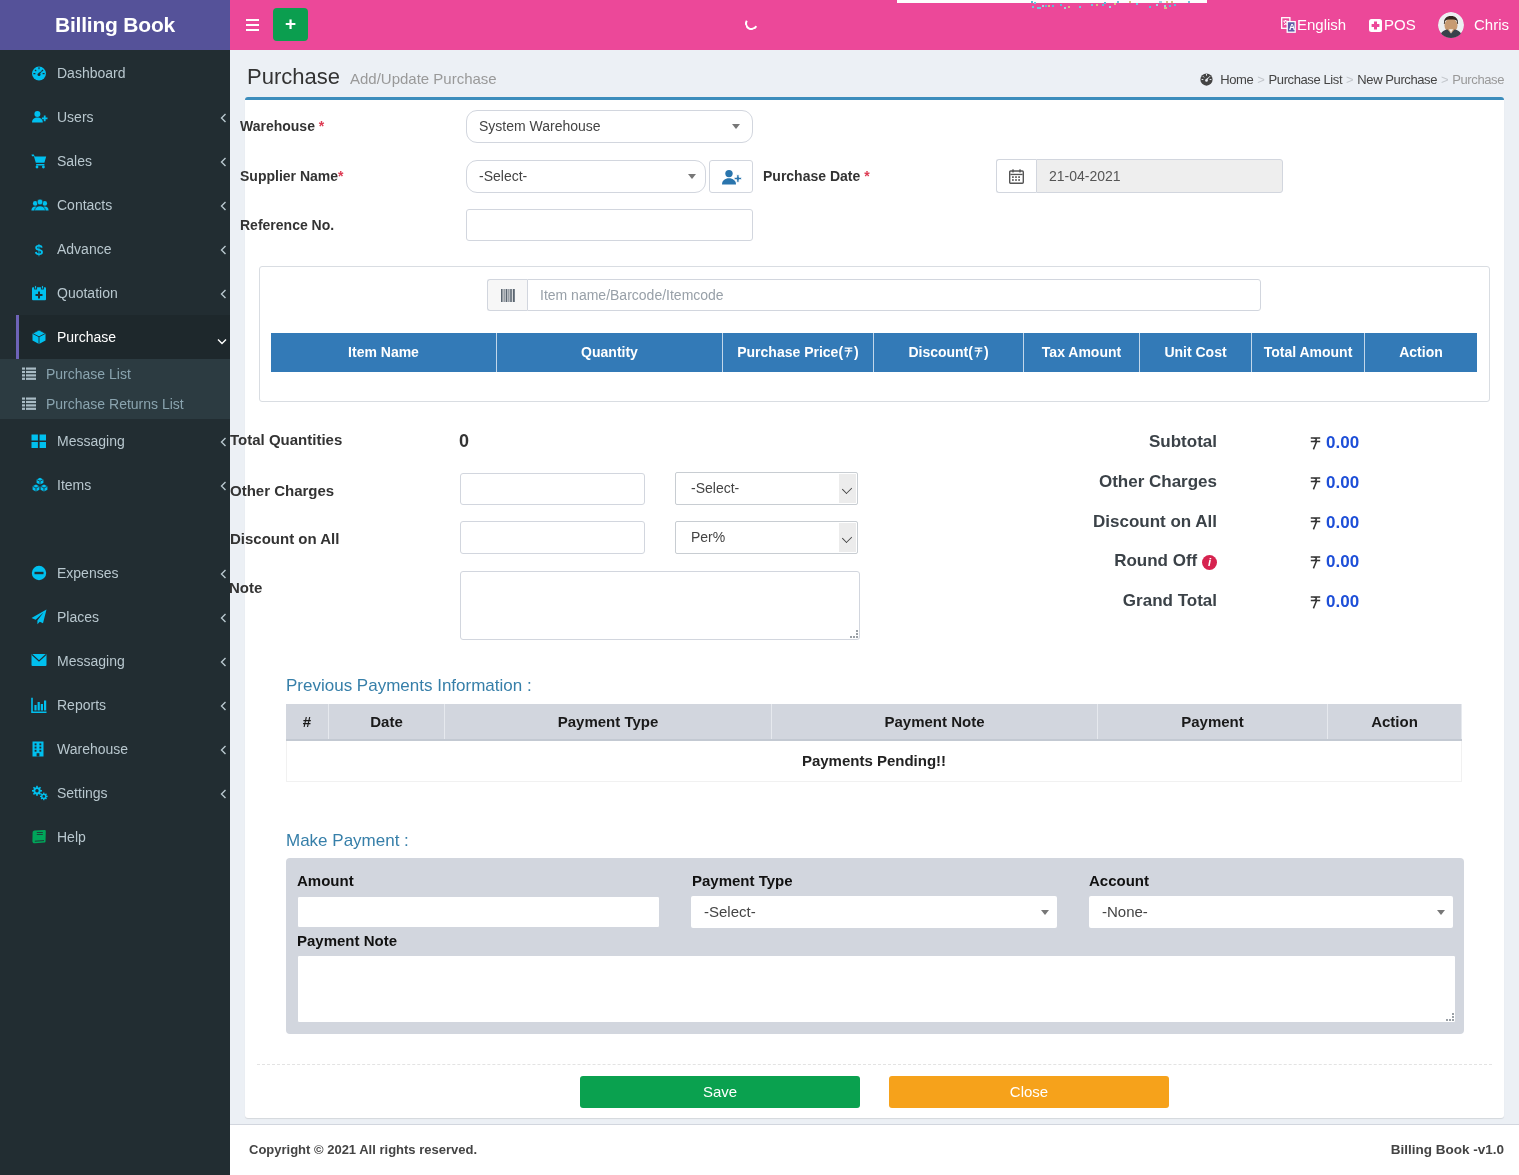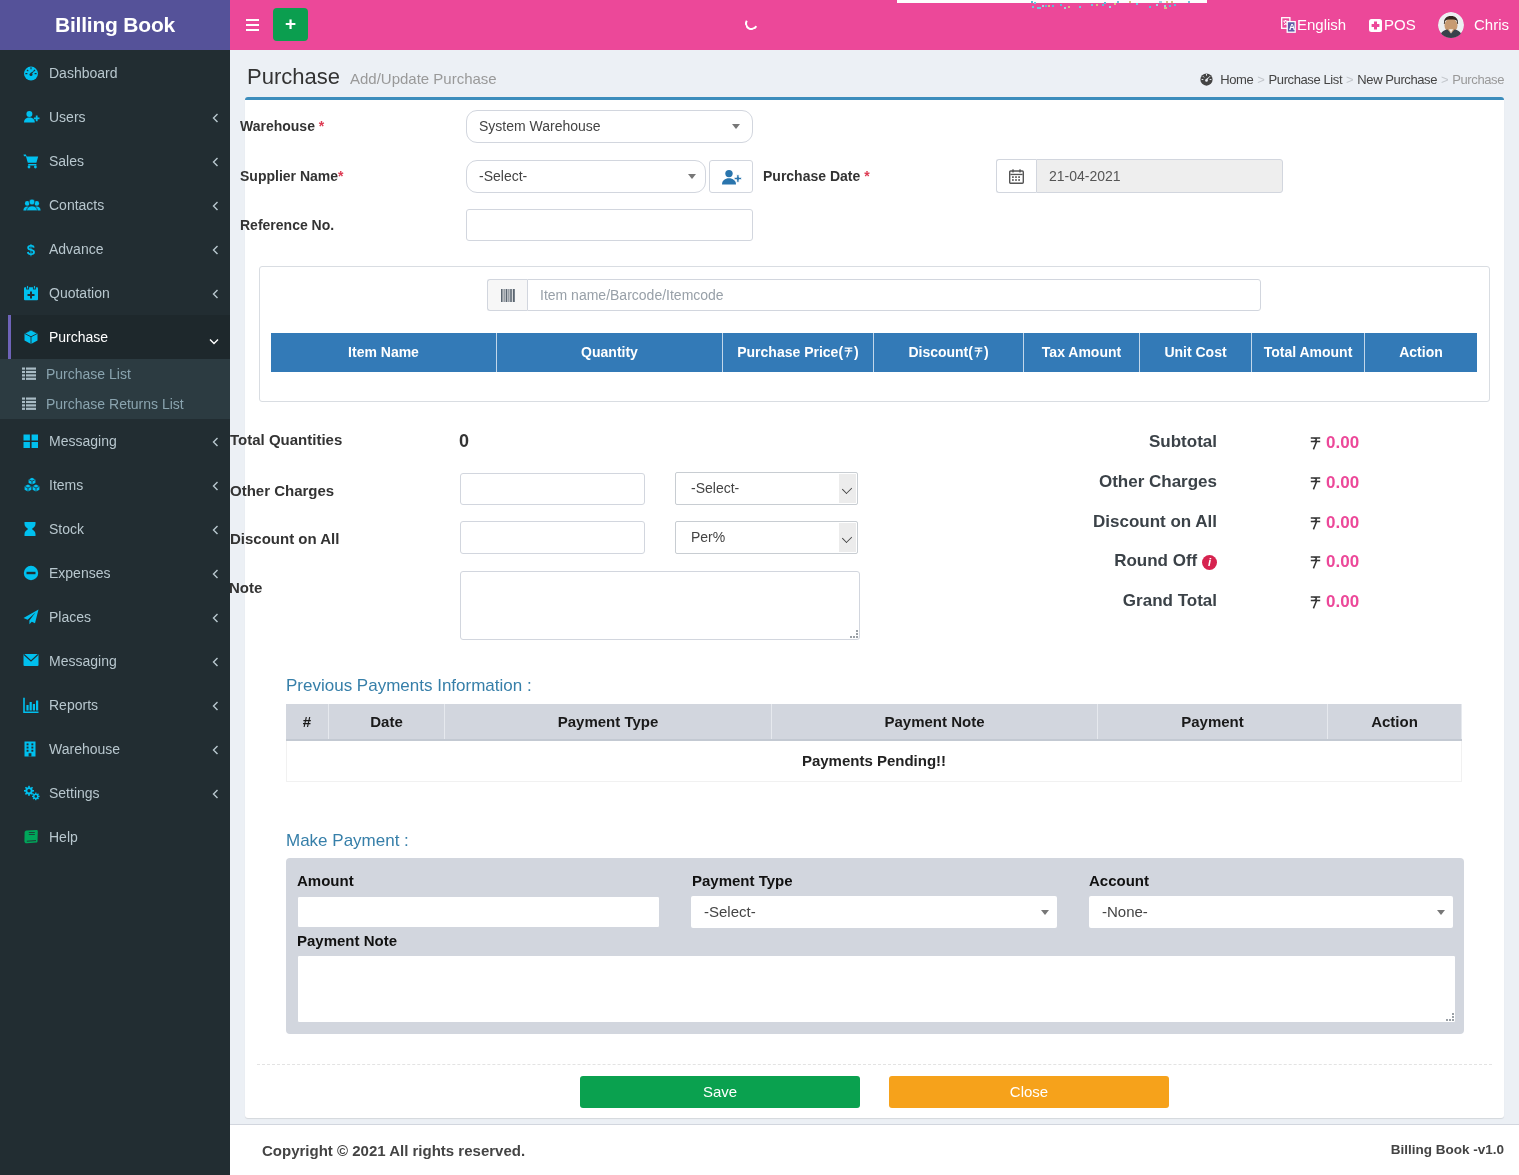--- a/index.html
+++ b/index.html
@@ -10,21 +10,21 @@
 #hdr { position:absolute; left:0; top:0; width:1519px; height:50px; background:#ec4899; }
 #logo { position:absolute; left:0; top:0; width:230px; height:50px; background:#555299; color:#fff; font-weight:bold; font-size:21px; letter-spacing:-0.2px; text-align:center; line-height:50px; }
 #burger { position:absolute; left:246px; top:19px; width:13px; }
 #burger div { height:2.2px; background:#fff; margin-bottom:2.8px; }
 #plusbtn { position:absolute; left:273px; top:8px; width:35px; height:33px; background:#0b9e4f; border-radius:4px; color:#fff; font-size:19px; font-weight:bold; text-align:center; line-height:31px; }
 #spinner { position:absolute; left:745px; top:17px; width:13px; height:13px; border:2px solid #fff; border-top-color:transparent; border-right-color:transparent; border-radius:50%; transform:rotate(-15deg); }
 #whitebar { position:absolute; left:897px; top:0; width:310px; height:3px; background:#fdfdfd; }
 .navtxt { position:absolute; top:0; height:50px; line-height:50px; color:#fff; font-size:15px; }
 
 #sidebar { position:absolute; left:0; top:50px; width:230px; height:1125px; background:#222d32; }
-.mi { position:absolute; left:8px; width:230px; height:44px; }
+.mi { position:absolute; left:16px; width:230px; height:44px; }
 .mi .ic { position:absolute; left:15px; top:14px; width:16px; height:16px; }
 .mi .tx { position:absolute; left:41px; top:0; height:44px; line-height:44px; color:#b8c7ce; font-size:14px; }
 .mi .ch { position:absolute; right:18px; top:16px; }
 .mi.active { background:#1e282c; border-left:3px solid #6e63b8; }
 .mi.active .ic { left:12px; }
 .mi.active .tx { left:38px; color:#fff; }
 #submenu { position:absolute; left:0; width:230px; height:60px; background:#2c3b41; }
 .smi { position:absolute; left:0; width:230px; height:30px; }
 .smi .ic { position:absolute; left:22px; top:8px; width:14px; height:14px; }
 .smi .tx { position:absolute; left:46px; height:30px; line-height:30px; color:#8aa4af; font-size:14px; }
@@ -45,33 +45,33 @@
 .caret { position:absolute; width:0; height:0; border-left:4px solid transparent; border-right:4px solid transparent; border-top:5px solid #777; }
 .nsel { position:absolute; background:#fff; border:1px solid #c8cdd2; border-radius:2px; color:#444; font-size:14px; }
 .nsel .t { position:absolute; left:15px; top:0; line-height:31px; }
 .nsel .ar { position:absolute; right:1px; top:1px; bottom:1px; width:17px; background:#ececec; }
 .nsel .ar:after { content:""; position:absolute; left:4px; top:11px; width:7px; height:7px; border-left:1.6px solid #444; border-bottom:1.6px solid #444; transform:rotate(-45deg) scale(1,.8); }
 .ta { position:absolute; background:#fff; border:1px solid #d2d6de; border-radius:3px; }
 .grip { position:absolute; width:8px; height:8px; }
 .grip:after { content:""; position:absolute; right:0; bottom:0; width:2px; height:2px; background:#9aa0a6;
   box-shadow:-3px 0 #9aa0a6, 0 -3px #9aa0a6, -3px -3px rgba(154,160,166,.0), -6px 0 #9aa0a6, 0 -6px #9aa0a6; }
 .totlbl { position:absolute; font-weight:bold; color:#3b4248; font-size:17px; text-align:right; width:200px; }
-.totval { position:absolute; color:#ec4899; font-size:17px; font-weight:bold; }
+.totval { position:absolute; color:#1d4ed8; font-size:17px; font-weight:bold; }
 .bluehead { position:absolute; color:#367fa9; font-size:17px; }
 
 #ptable { position:absolute; left:41px; top:604px; width:1176px; }
 #ptable .hrow { display:flex; background:#d2d6de; height:37px; border-bottom:2px solid #c3c9d2; }
 #ptable .hrow div { border-right:1px solid #e6e9ee; font-weight:bold; font-size:15px; color:#1a1a1a; text-align:center; line-height:36px; }
 #ptable .brow { height:41px; background:#fff; border:1px solid #f1f1f1; border-top:none; text-align:center; font-weight:bold; font-size:15px; color:#222; line-height:40px; }
 
 #mkpanel { position:absolute; left:41px; top:758px; width:1178px; height:176px; background:#d2d6de; border-radius:4px; }
 #mkpanel .plbl { position:absolute; font-weight:bold; font-size:15px; color:#111; }
 .btn { position:absolute; width:280px; height:32px; border-radius:3px; color:#fff; font-size:15px; text-align:center; line-height:32px; }
 #footer { position:absolute; left:230px; top:1124px; width:1289px; height:51px; background:#fff; border-top:1px solid #d2d6de; }
-#footer .l { position:absolute; left:32px; top:17px; font-weight:bold; color:#444; font-size:15px; }
+#footer .l { position:absolute; left:19px; top:17px; font-weight:bold; color:#444; font-size:13px; }
 #footer .r { position:absolute; right:15px; top:17px; font-weight:bold; color:#444; font-size:13.5px; }
 #ithead div { box-sizing:border-box; border-right:1px solid rgba(255,255,255,.7); }
 #ithead div:last-child { border-right:none; }
 </style>
 </head>
 <body>
 <div id="hdr">
   <div id="logo">Billing Book</div>
   <div id="burger">
       <div></div>
@@ -242,29 +242,20 @@
             <path d="M1.6 9.3 L5.0 11.0 L8.4 9.3 M5.0 11.0 V14.4" stroke="#222d32" stroke-width="0.8" fill="none"></path>
             <path d="M13.0 7.6 L16.4 9.3 L16.4 12.7 L13.0 14.4 L9.6 12.7 L9.6 9.3 Z" fill="#00c0ef"></path>
             <path d="M9.6 9.3 L13.0 11.0 L16.4 9.3 M13.0 11.0 V14.4" stroke="#222d32" stroke-width="0.8" fill="none"></path>
           </g>
         </svg></span>
       <span class="tx">Items</span>
       <span class="ch"><svg width="9" height="12" viewBox="0 0 9 12">
           <polyline points="6.5,2 2.5,6 6.5,10" fill="none" stroke="#b8c7ce" stroke-width="1.4"></polyline>
         </svg></span>
     </div>
-<div class="mi" style="top:457px">
-      <span class="ic"><svg width="14" height="16" viewBox="0 0 14 16">
-          <path d="M1.5 1 h11 v2 c0 2.5-2.2 3.8-3.6 5 c1.4 1.2 3.6 2.5 3.6 5 v2 h-11 v-2 c0-2.5 2.2-3.8 3.6-5 c-1.4-1.2-3.6-2.5-3.6-5 z" fill="#00c0ef"></path>
-        </svg></span>
-      <span class="tx">Stock</span>
-      <span class="ch"><svg width="9" height="12" viewBox="0 0 9 12">
-          <polyline points="6.5,2 2.5,6 6.5,10" fill="none" stroke="#b8c7ce" stroke-width="1.4"></polyline>
-        </svg></span>
-    </div>
 <div class="mi" style="top:501px">
       <span class="ic"><svg width="16" height="16" viewBox="0 0 16 16">
           <circle cx="8" cy="8" r="7.2" fill="#00c0ef"></circle>
           <rect x="3.5" y="6.8" width="9" height="2.4" fill="#222d32"></rect>
         </svg></span>
       <span class="tx">Expenses</span>
       <span class="ch"><svg width="9" height="12" viewBox="0 0 9 12">
           <polyline points="6.5,2 2.5,6 6.5,10" fill="none" stroke="#b8c7ce" stroke-width="1.4"></polyline>
         </svg></span>
     </div>

